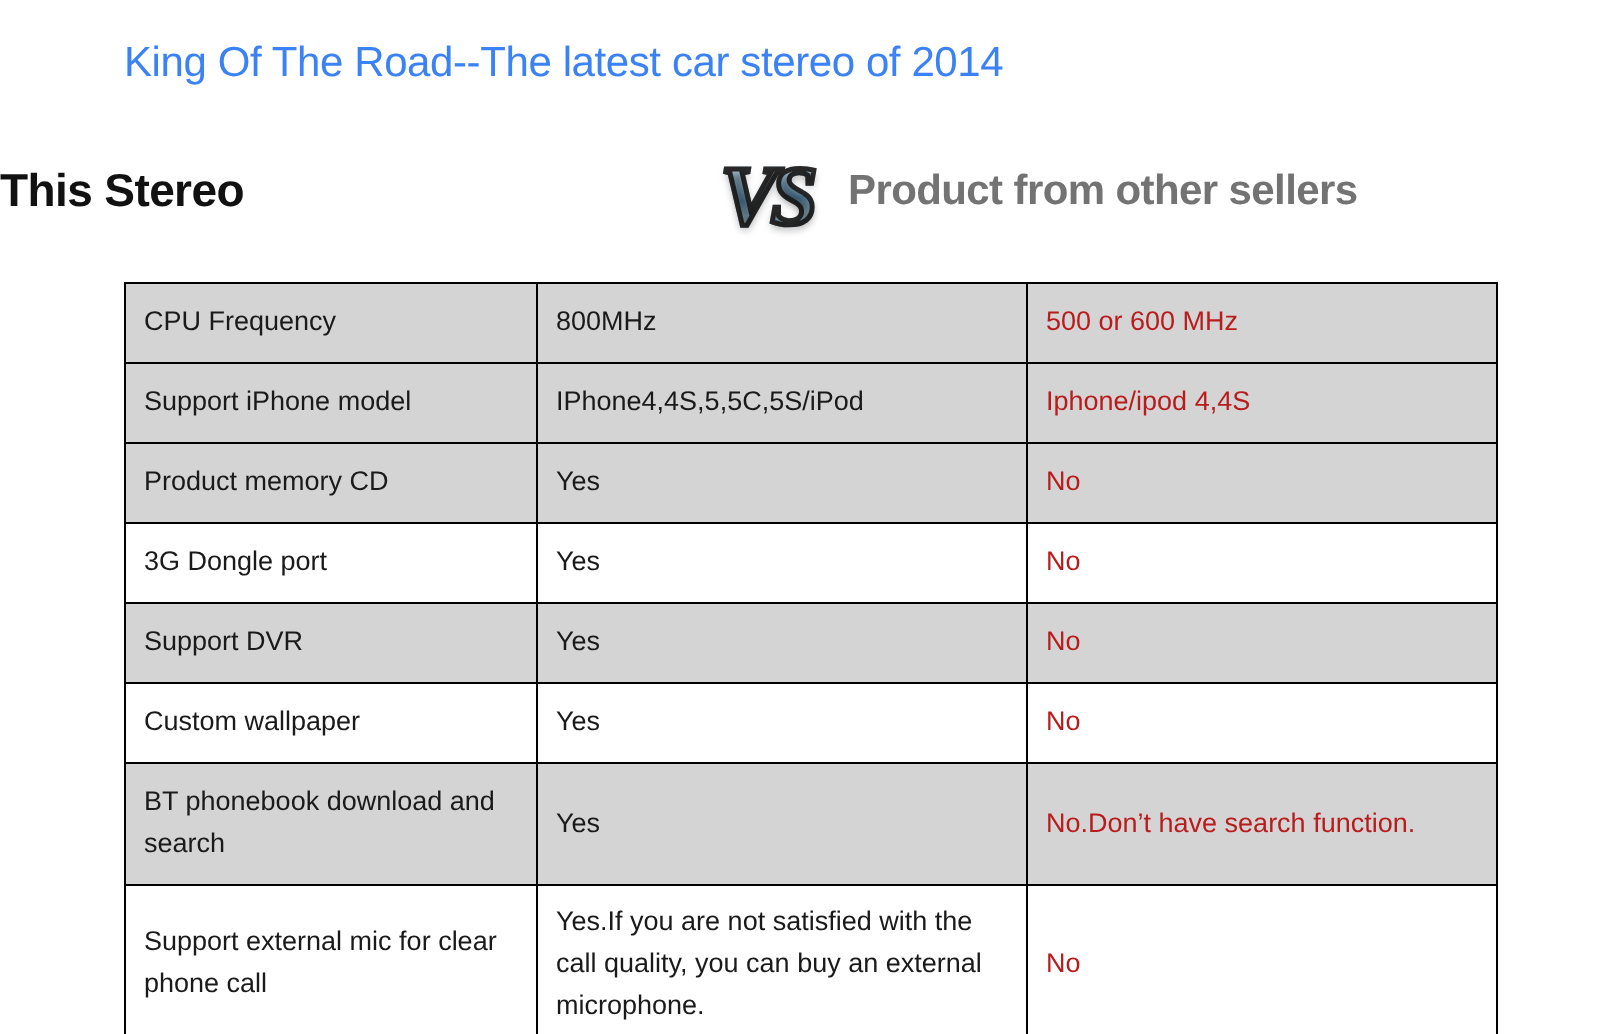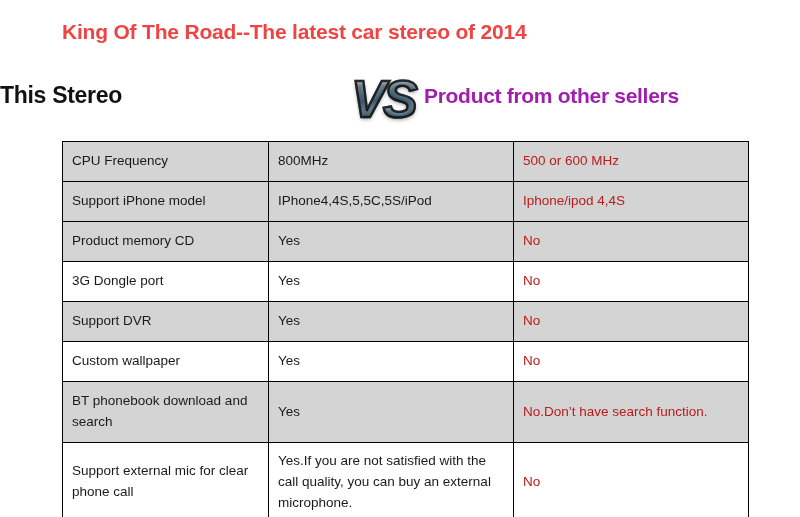--- a/index.html
+++ b/index.html
@@ -9,22 +9,22 @@
     background:#ffffff;
     font-family:"Liberation Sans","DejaVu Sans",sans-serif;
     overflow:hidden;
     position:relative;
   }
   
   .page-title{
     position:absolute;
     left:62px; top:20px;
     font-size:21px;
-    font-weight:bold;
-    color:#ef4444;
+    font-weight:normal;
+    color:#3b82f6;
     letter-spacing:-0.2px;
     white-space:nowrap;
   }
   
   .vs-band{
     position:absolute;
     left:0; top:70px;
     width:800px; height:58px;
   }
   .vs-left{
@@ -35,35 +35,35 @@
     font-size:23px;
     font-weight:bold;
     color:#111111;
     letter-spacing:-0.3px;
   }
   .vs-right{
     position:absolute;
     left:424px; top:14px;
     font-size:21px;
     font-weight:bold;
-    color:#a21caf;
+    color:#737373;
     letter-spacing:-0.3px;
     white-space:nowrap;
   }
   .vs-logo{
     position:absolute;
     left:341px; top:-4px;
     width:84px; height:66px;
     display:flex;
     align-items:center;
     justify-content:center;
   }
   .vs-logo .vs-text{
-    font-family:Liberation Sans, sans-serif;
-    font-size:52px;
+    font-family:Liberation Serif, serif;
+    font-size:42px;
     font-weight:bold;
     font-style:italic;
     letter-spacing:-3px;
     line-height:1;
     background:linear-gradient(176deg,
         #e8f1f7 0%,
         #bcd6e6 16%,
         #8fb8d2 34%,
         #5d8dae 52%,
         #9dc2d8 68%,

